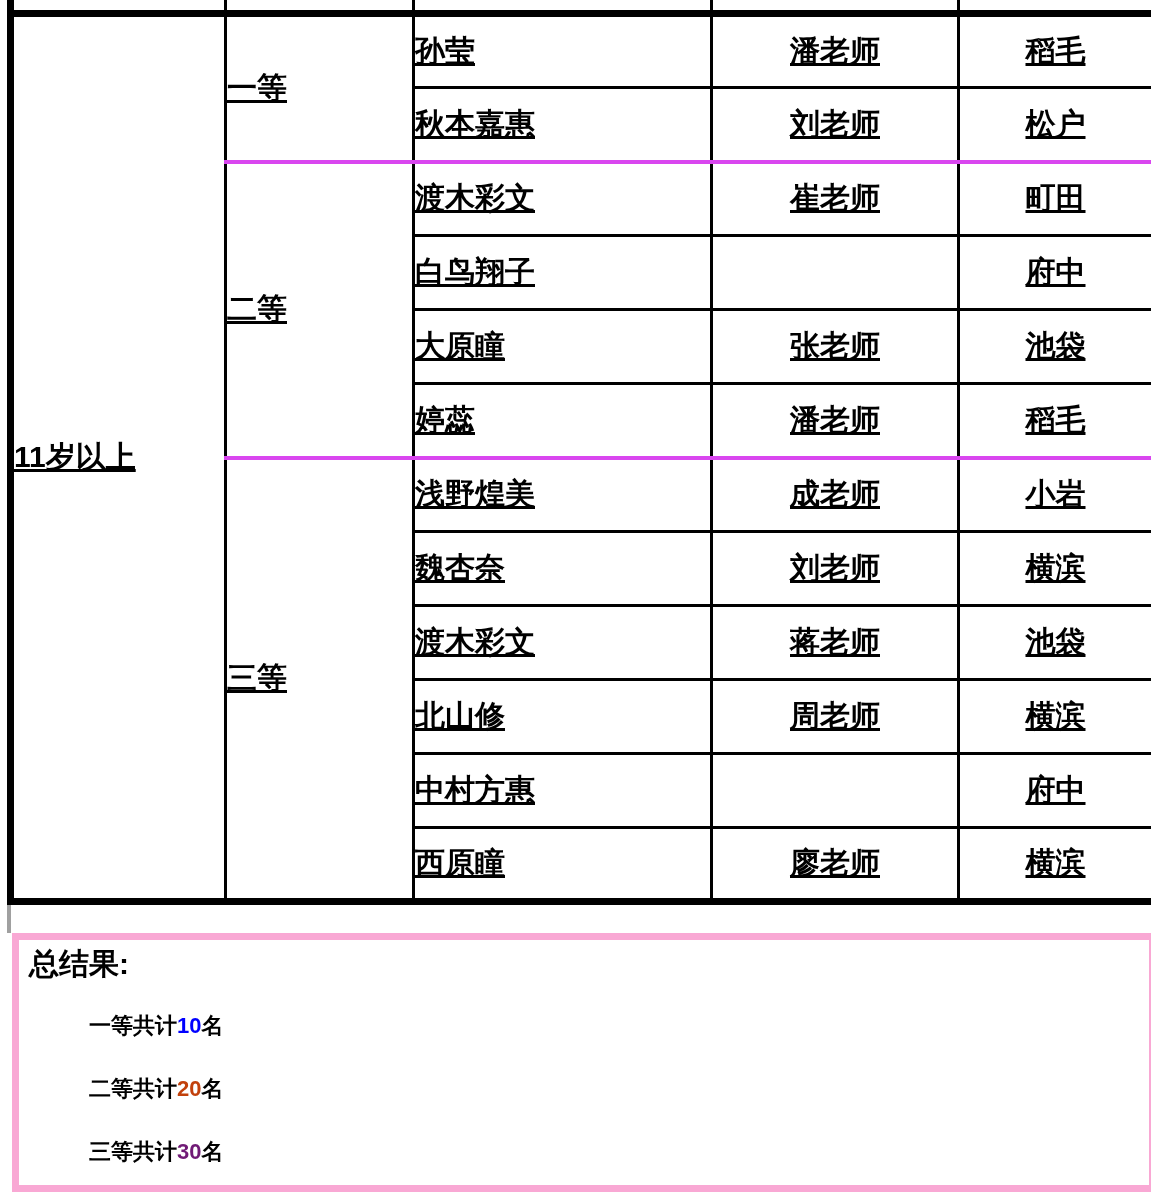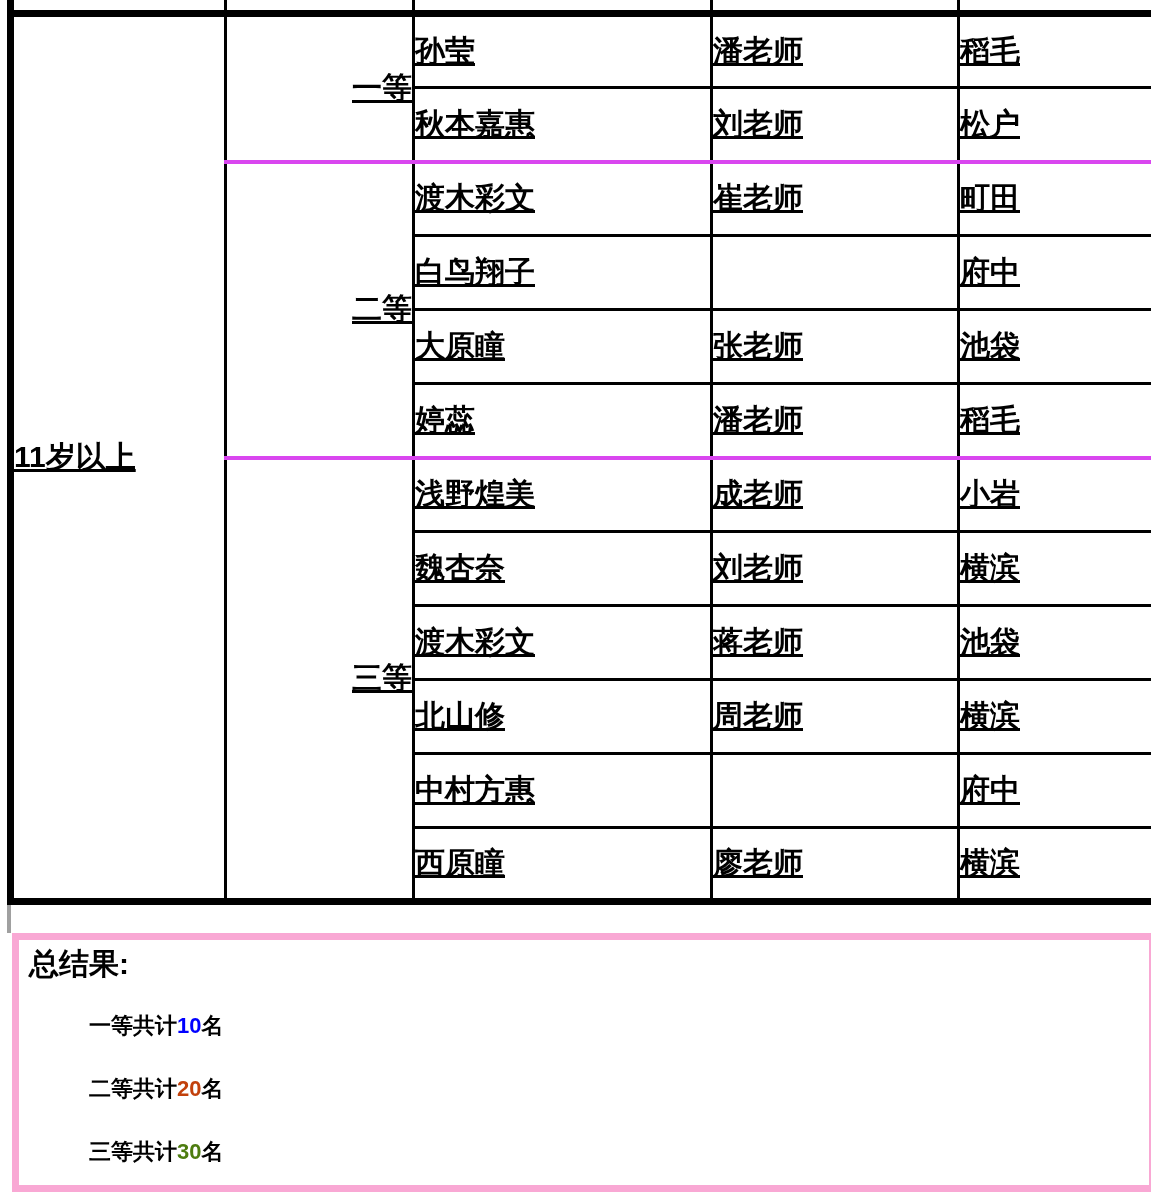--- a/index.html
+++ b/index.html
@@ -38,23 +38,23 @@
     text-decoration: underline;
   }
   tr.partial-row td {
     border-top: none;
     border-bottom: 7px solid #000000;
     height: 10px;
   }
   tr.data-row { height: 74px; }
   tr.tier-start td { border-top: 4px solid #d946ef; }
   td.age-cell   { text-align: left; }
-  td.tier-cell  { text-align: right; }
+  td.tier-cell  { text-align: left; }
   td.name-cell  { text-align: left; padding-left: 11px; }
-  td.teacher-cell, td.location-cell { }
+  td.teacher-cell, td.location-cell { text-align: center; }
 
   .scroll-artifact {
     position: absolute;
     left: 7px;
     top: 905px;
     width: 4px;
     height: 28px;
     background: #a0a0a0;
     z-index: 2;
   }
@@ -172,15 +172,15 @@
 
 <div class="summary-box">
   <div class="summary-title">总结果:</div>
   <div class="summary-item">
     <span>一等共计</span><span class="count" style="color: rgb(0, 0, 255);">10</span><span>名</span>
   </div>
   <div class="summary-item">
     <span>二等共计</span><span class="count" style="color: #c2410c;">20</span><span>名</span>
   </div>
   <div class="summary-item">
-    <span>三等共计</span><span class="count" style="color: #4d7c0f;">30</span><span>名</span>
+    <span>三等共计</span><span class="count" style="color: #701a75;">30</span><span>名</span>
   </div>
 </div>
 
 </body></html>

